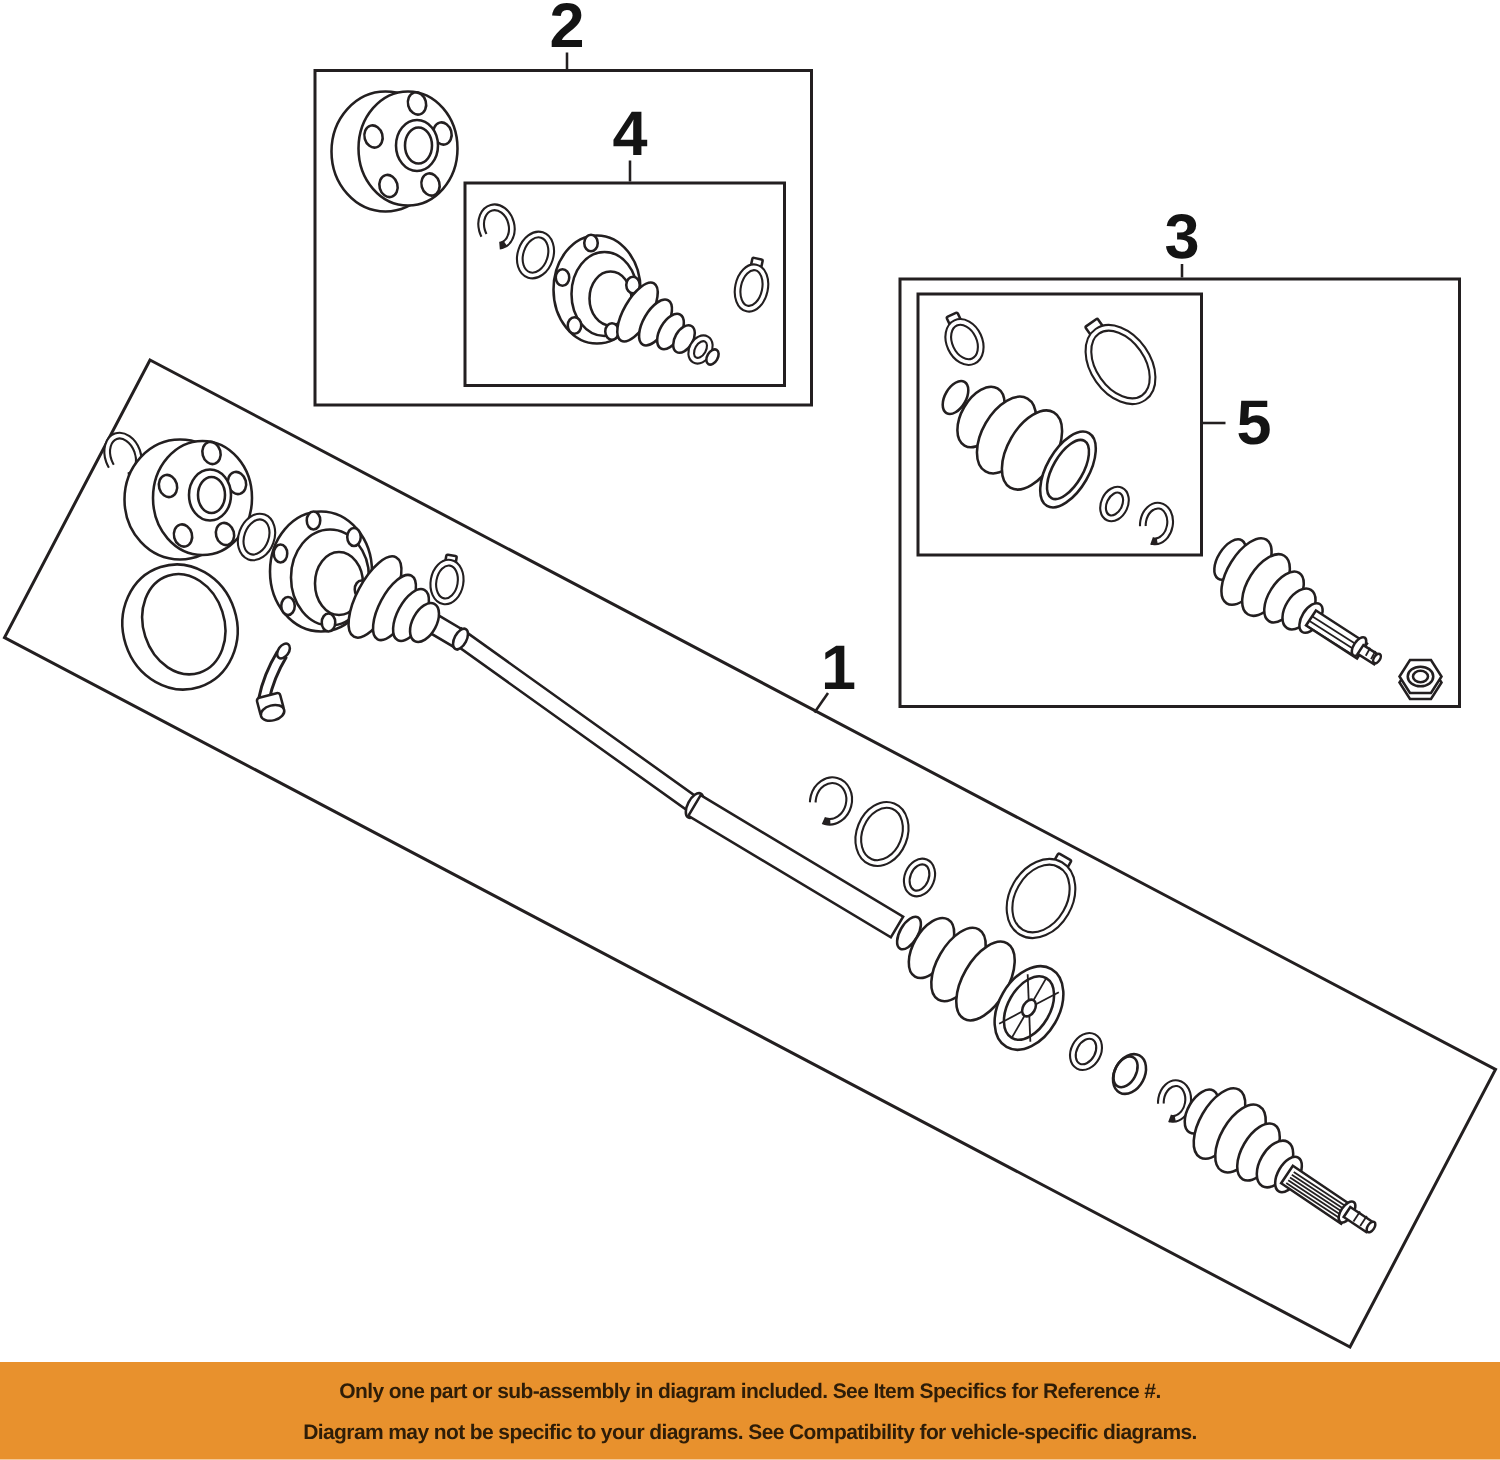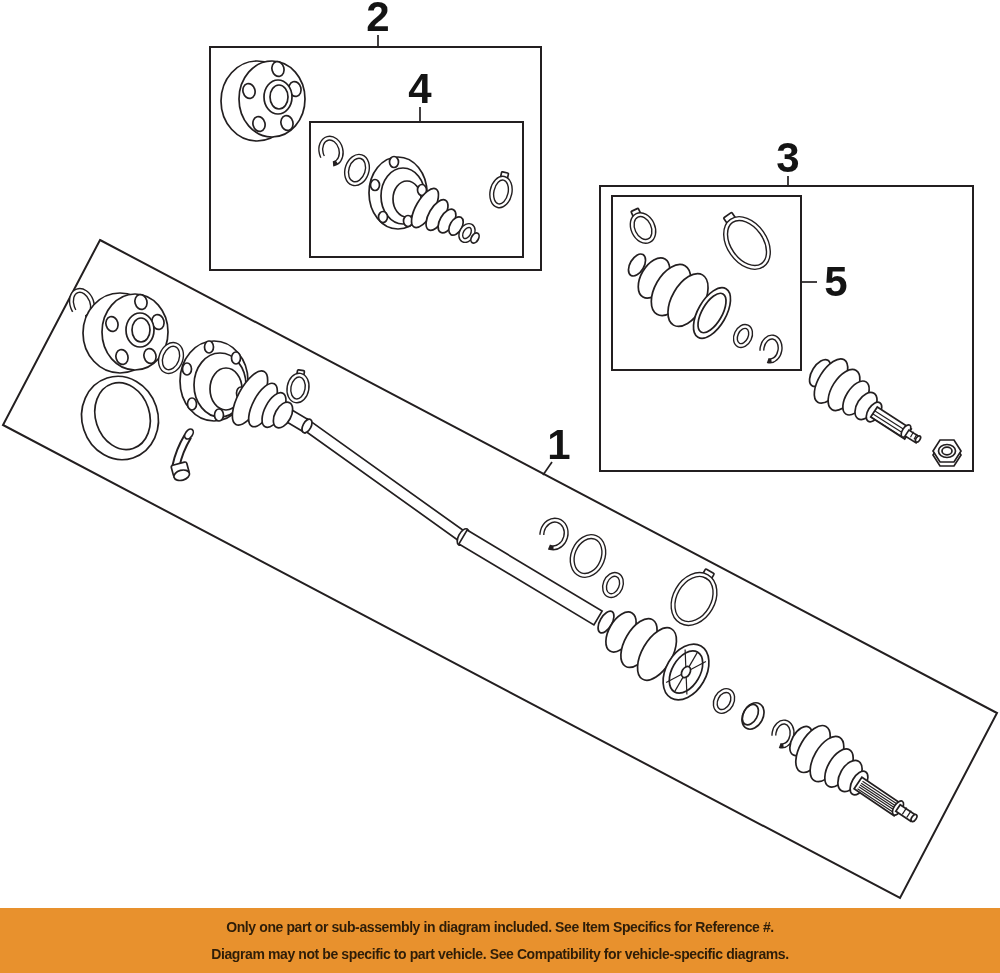--- a/index.html
+++ b/index.html
@@ -308,14 +308,14 @@
       <ellipse class="s" rx="8.5" ry="6.5"></ellipse>
       <ellipse class="s" rx="5" ry="3.8"></ellipse>
     </g>
   </g>
 
 </svg>
 </div>
 
 <div class="banner">
   <div>Only one part or sub-assembly in diagram included. See Item Specifics for Reference #.</div>
-  <div>Diagram may not be specific to part vehicle. See Compatibility for vehicle-specific diagrams.</div>
+  <div>Diagram may not be specific to your diagrams. See Compatibility for vehicle-specific diagrams.</div>
 </div>
 
 </body></html>

